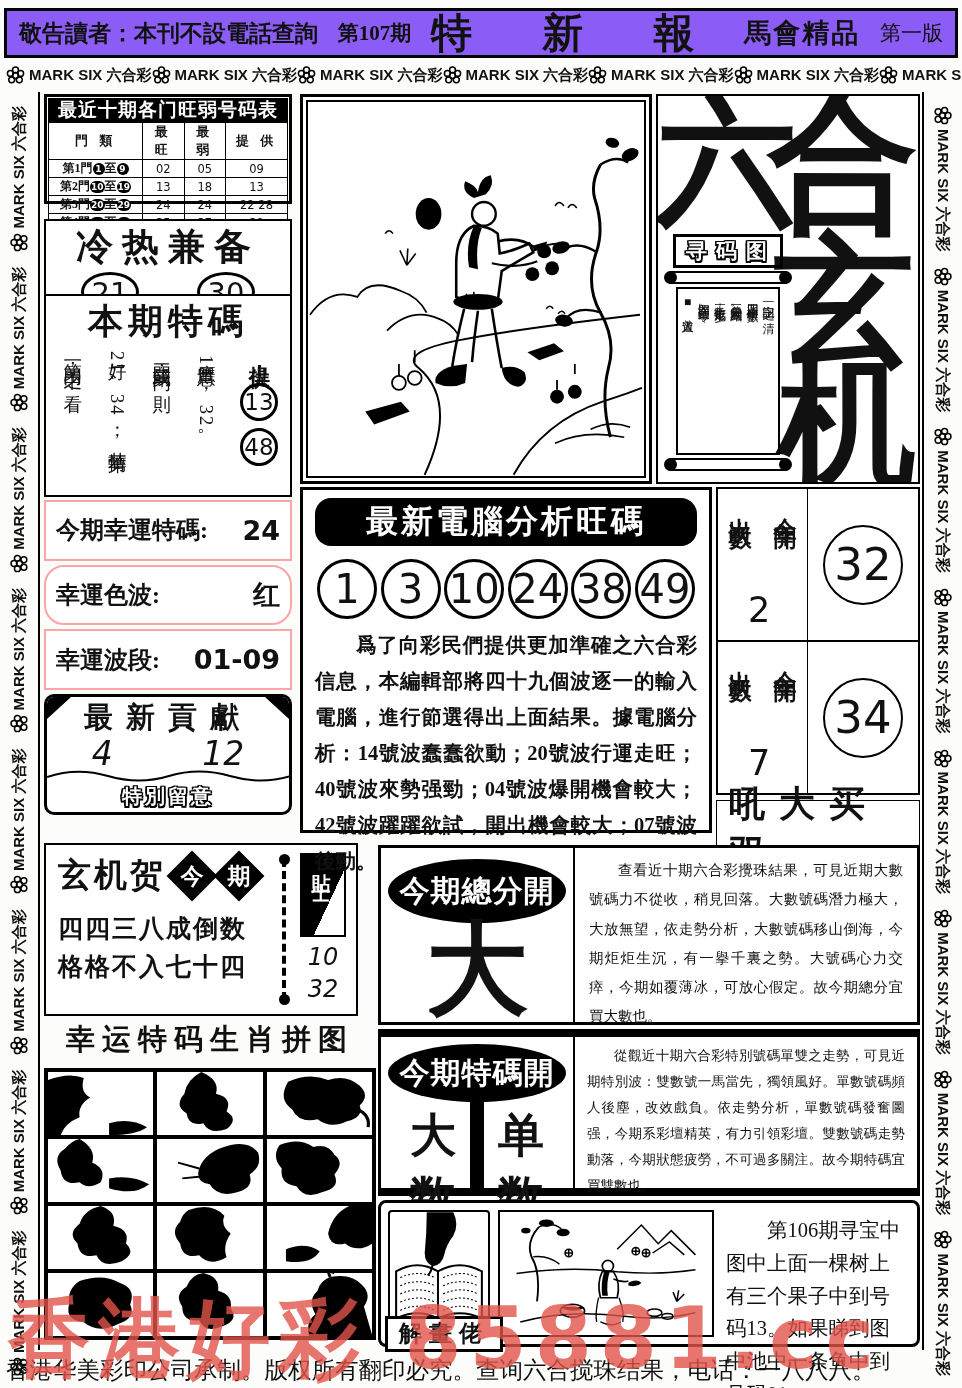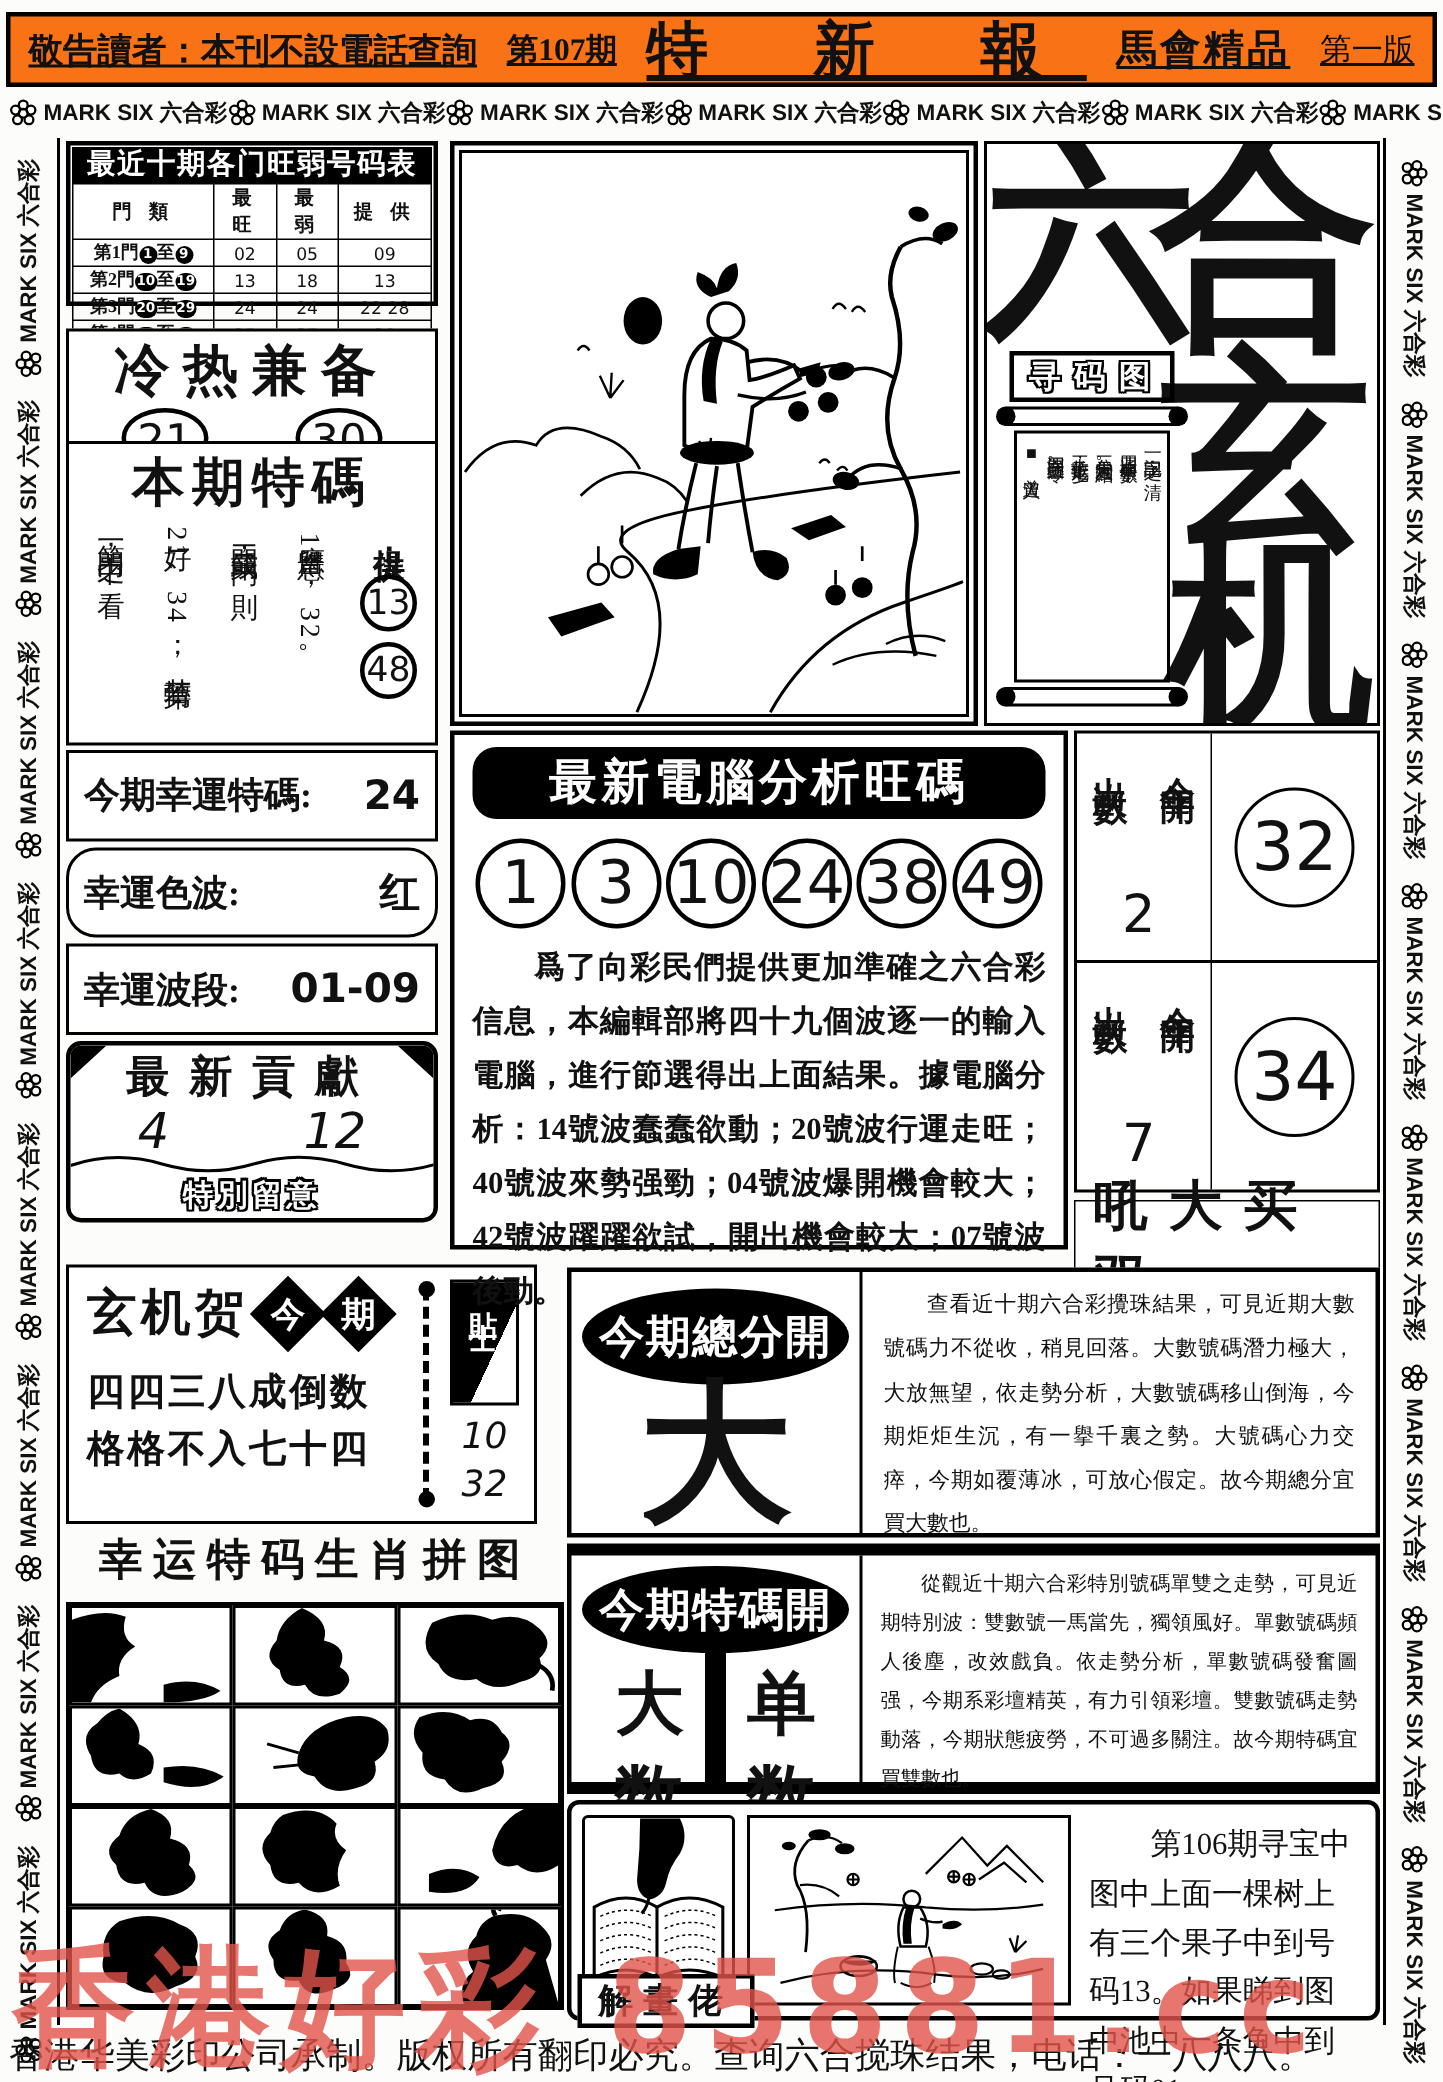--- a/index.html
+++ b/index.html
@@ -12,21 +12,21 @@
   .fl-left { left:38px; } .fl-right { right:38px; }
   .side-strip { position:absolute; width:1270px; height:38px; display:flex; justify-content:space-between;
                 align-items:center; font-family:"Liberation Sans",sans-serif; font-weight:bold; font-size:15px; }
   .side-strip-left  { left:-616px; top:722px; transform:rotate(-90deg); }
   .side-strip-right { left:308px;  top:722px; transform:rotate(90deg); }
   .mq-item { display:flex; align-items:center; gap:4px; white-space:nowrap; }
   .flower { width:19px; height:19px; flex:0 0 auto; }
 
   
   .header-bar { position:absolute; left:4px; right:4px; top:8px; height:50px; border:3px solid #000;
-                background:#f97316; display:flex; align-items:center; justify-content:space-between; padding:0 12px;text-decoration:underline; }
+                background:#8b5cf6; display:flex; align-items:center; justify-content:space-between; padding:0 12px; }
   .hb-notice { font-size:23px; font-weight:bold; }
   .hb-issue  { font-size:21px; font-weight:bold; }
   .hb-title  { font-size:41px; font-weight:bold; letter-spacing:30px; white-space:nowrap; }
   .hb-sub    { font-size:27px; font-weight:bold; letter-spacing:2px; }
   .hb-ed     { font-size:21px; }
   .marquee { position:absolute; left:2px; right:2px; top:61px; height:28px; display:flex;
              justify-content:space-between; align-items:center; padding:0 4px;
              font-family:"Liberation Sans",sans-serif; font-weight:bold; font-size:15px; }
 
   
@@ -53,21 +53,21 @@
   .speccode { top:294px; height:203px; border:2px solid #000; }
   .sc-title { font-size:35px; font-weight:bold; text-align:center; letter-spacing:5px; margin-top:2px; }
   .sc-cols { display:flex; justify-content:space-between; padding:4px 12px 0 16px; height:152px; }
   .sc-col { writing-mode:vertical-rl; text-orientation:mixed; font-size:18.5px; letter-spacing:2px; line-height:1.1; }
   .sc-provide { display:flex; flex-direction:column; align-items:center; gap:7px; }
   .sc-provide .sc-col { font-size:21px; font-weight:bold; }
   .sc-circle { width:38px; height:38px; border:3px solid #000; border-radius:50%; font-size:23px;
                line-height:33px; text-align:center; font-family:"DejaVu Sans",sans-serif; }
 
   .lucky { top:500px; height:190px; display:flex; flex-direction:column; gap:4px; background:none; }
-  .lucky-row { flex:1; border:2px solid #000000; background:#fff; display:flex; justify-content:space-between;
+  .lucky-row { flex:1; border:2px solid #fca5a5; background:#fff; display:flex; justify-content:space-between;
                align-items:center; padding:0 10px; }
   .lucky-row:nth-child(2), .lucky-row:nth-child(4) { border-radius:20px; }
   .lk-label { font-size:24px; font-weight:bold; }
   .lk-val { font-size:27px; font-weight:bold; font-family:"DejaVu Sans","Liberation Serif",sans-serif; }
 
   .contrib { top:694px; height:121px; border:3px solid #000; border-radius:10px; text-align:center; overflow:hidden; }
   .contrib::before { content:''; position:absolute; left:0; top:0; border-top:22px solid #000; border-right:24px solid transparent; }
   .contrib::after  { content:''; position:absolute; right:0; top:0; border-top:22px solid #000; border-left:24px solid transparent; }
   .ct-title { font-size:29px; font-weight:bold; letter-spacing:13px; margin-top:1px; }
   .ct-nums { display:flex; justify-content:space-around; font-size:33px; font-style:italic;

